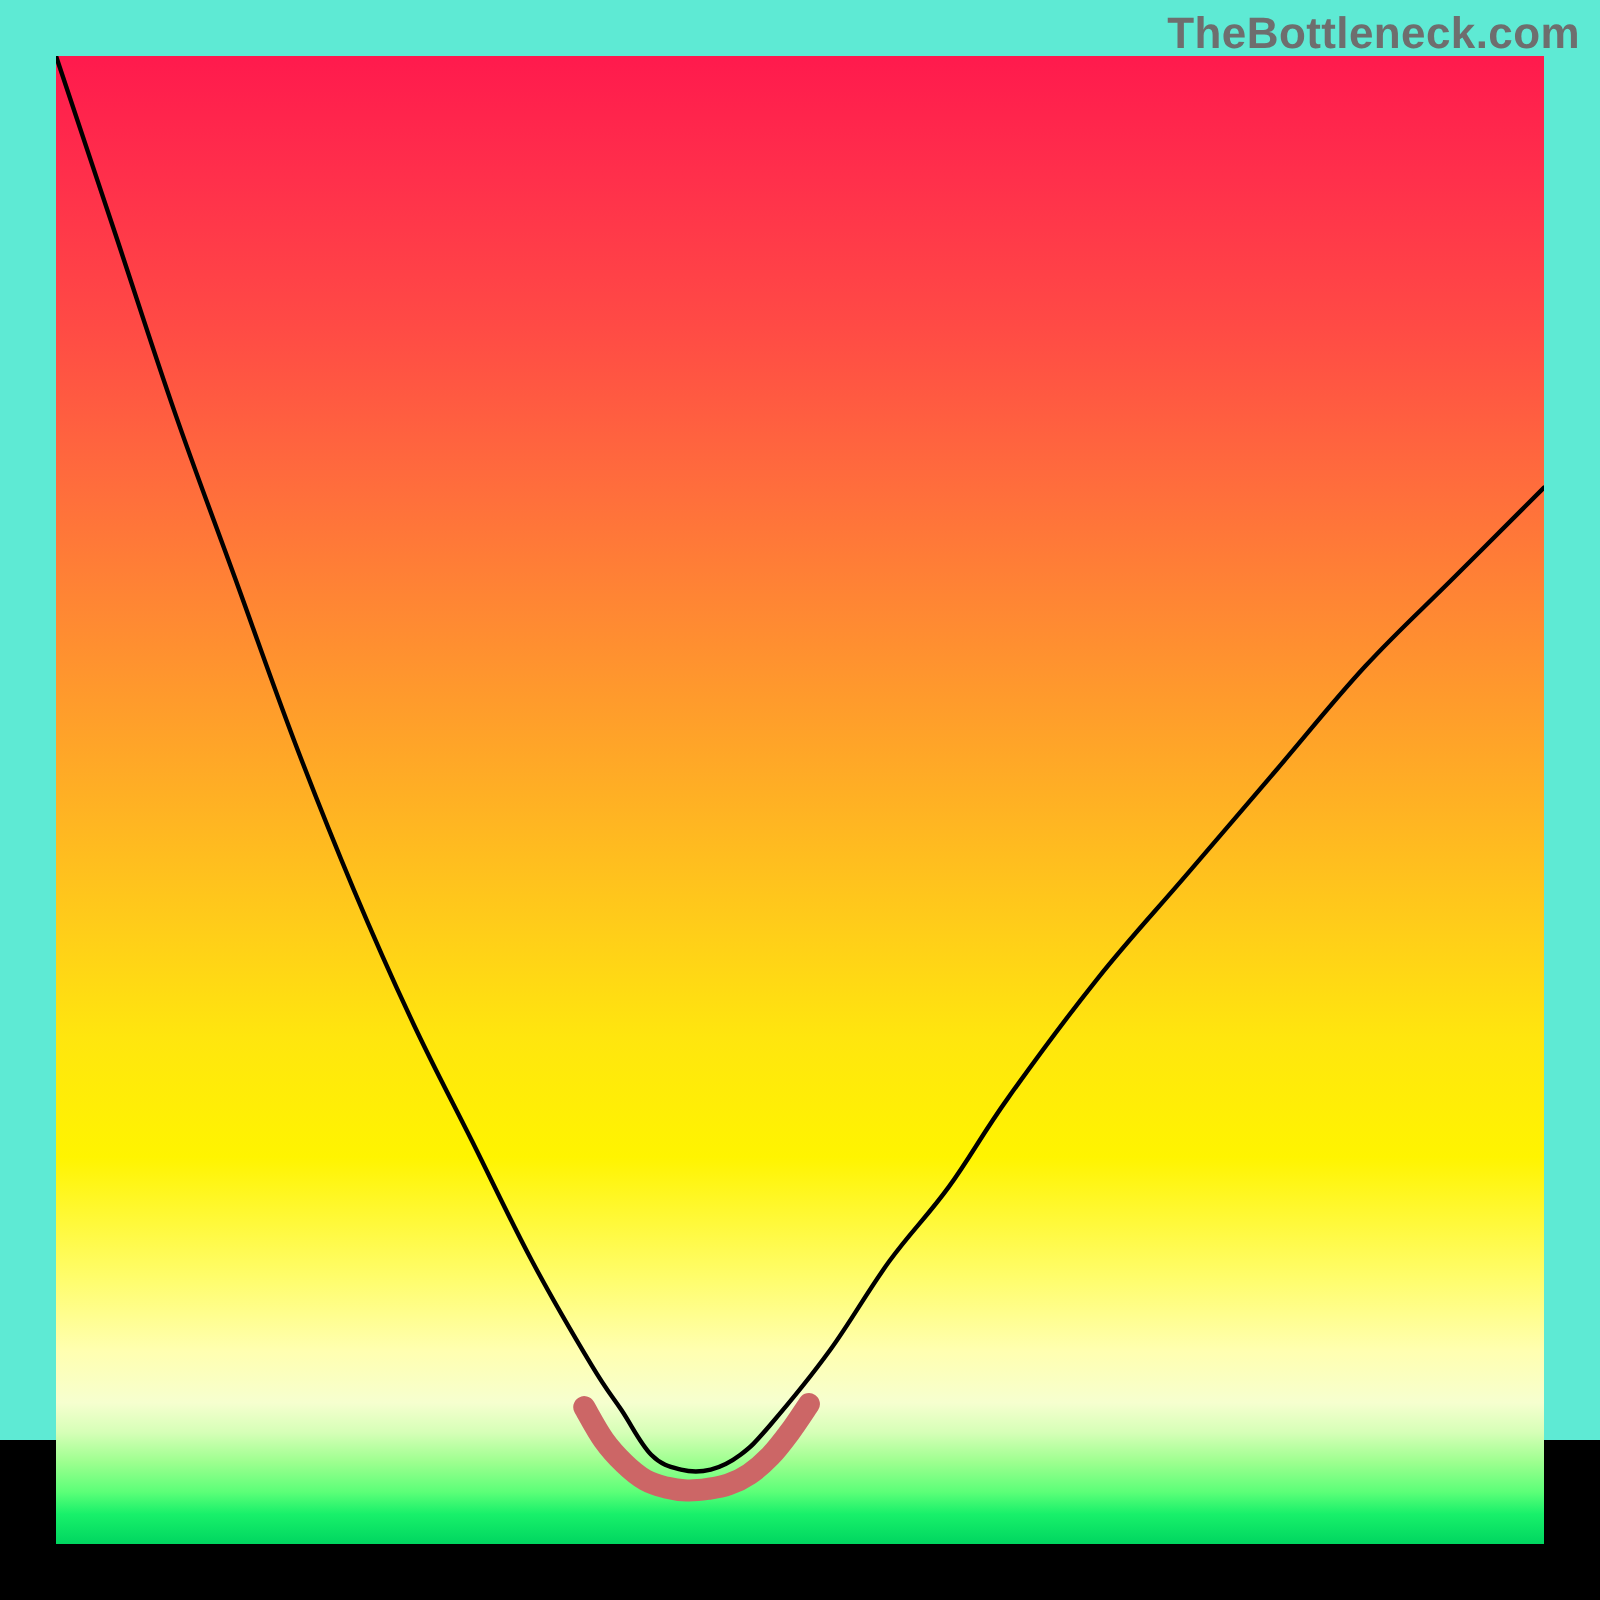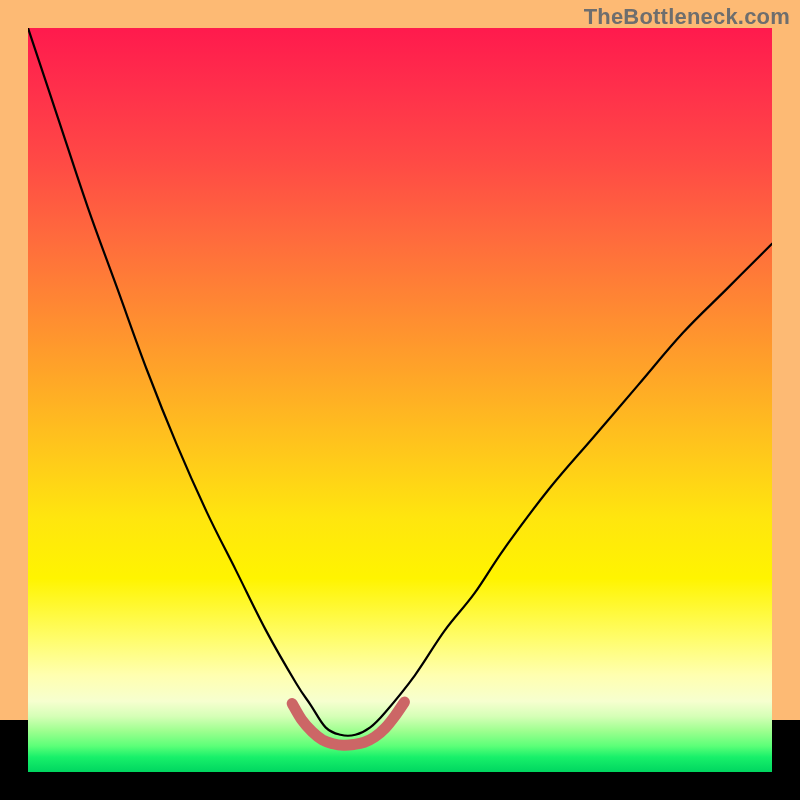--- a/index.html
+++ b/index.html
@@ -8,21 +8,21 @@
     width: 800px;
     height: 800px;
     background: #000;
     overflow: hidden;
     font-family: Arial, Helvetica, sans-serif;
   }
   .frame {
     position: relative;
     width: 800px;
     height: 720px;
-    background: #fdba74;
+    background: #5eead4;
   }
   .plot-area {
     position: absolute;
     left: 28px;
     top: 28px;
     width: 744px;
     height: 744px;
     overflow: hidden;
   }
   .gradient {

